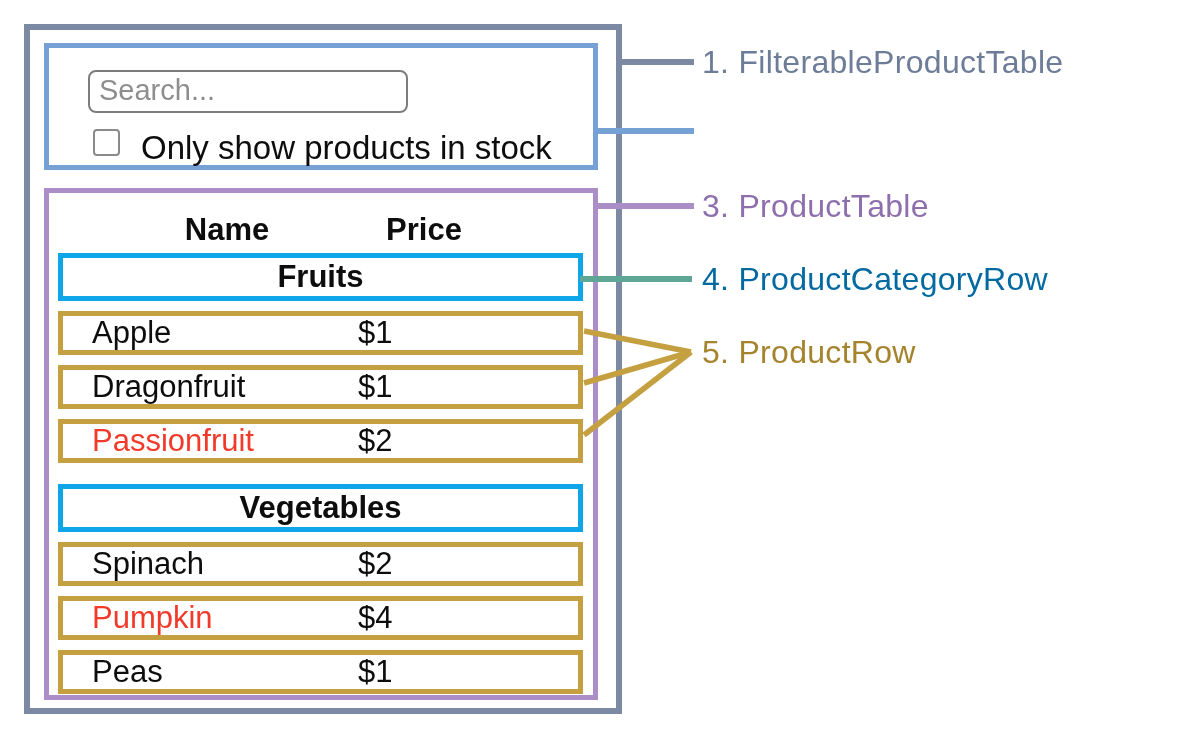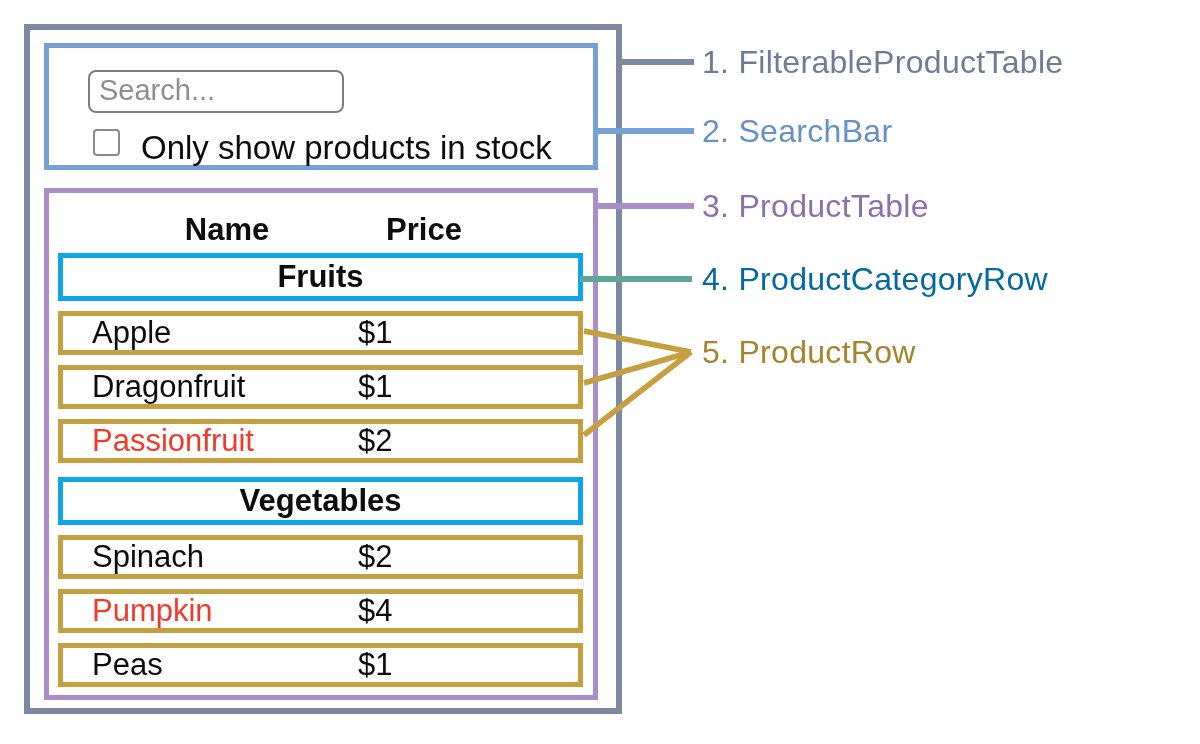--- a/index.html
+++ b/index.html
@@ -6,21 +6,21 @@
   .canvas {
     position:relative; width:1200px; height:744px; background:#ffffff;
     font-family:"Liberation Sans","DejaVu Sans",sans-serif; overflow:hidden;
   }
   .box { position:absolute; box-sizing:border-box; background:#ffffff; }
 
   .outer-box { left:24px; top:24px; width:598px; height:690px; border:6px solid #7c89a3; }
 
   .search-bar-box { left:44px; top:43px; width:554px; height:127px; border:5px solid #75a1d4; }
   .search-input {
-    position:absolute; left:39px; top:22px; width:256px; height:43px;
+    position:absolute; left:39px; top:22px; width:320px; height:43px;
     box-sizing:border-box; border:2px solid #7d7d7d; border-radius:8px;
     font-family:"Liberation Sans","DejaVu Sans",sans-serif; font-size:29px;
     color:#333333; padding:0 8px 2px 9px; outline:none; background:#ffffff;
   }
   .search-input::placeholder { color:#8e8e8e; opacity:1; }
   .checkbox-row { position:absolute; left:44px; top:81px; display:flex; align-items:flex-start; }
   .checkbox {
     width:27px; height:27px; box-sizing:border-box; border:2px solid #8a8a8a;
     border-radius:4px; background:#ffffff; flex:0 0 auto;
   }
@@ -34,21 +34,21 @@
   }
   .col-header.name { left:178px; }
   .col-header.price { left:375px; }
 
   .rows { position:absolute; left:9px; top:60px; width:525px; }
   .category-row {
     height:48px; box-sizing:border-box; border:5px solid #0ea5e9; background:#ffffff;
     display:flex; align-items:center; justify-content:center;
     font-size:31px; font-weight:bold; color:#0d0d0d;
   }
-  .category-row:not(:first-child) { margin-top:14px; }
+  .category-row:not(:first-child) { margin-top:21px; }
   .product-row {
     height:44px; box-sizing:border-box; border:5px solid #c5a041; background:#ffffff;
     position:relative; margin-top:10px; font-size:31px; color:#0d0d0d;
   }
   .product-row .cell { position:absolute; top:50%; transform:translateY(-50%); white-space:nowrap; }
   .product-row .cell.name { left:29px; }
   .product-row .cell.price { left:295px; }
   .product-row .cell.red { color:#f23a2b; }
 
   .connectors { position:absolute; left:0; top:0; width:1200px; height:744px; pointer-events:none; z-index:5; }
@@ -117,18 +117,17 @@
     <line x1="620" y1="62" x2="694" y2="62" stroke="#7c89a3" stroke-width="6"></line>
     <line x1="596" y1="131" x2="694" y2="131" stroke="#75a1d4" stroke-width="6"></line>
     <line x1="596" y1="206" x2="694" y2="206" stroke="#ab8ec7" stroke-width="6"></line>
     <line x1="580" y1="279" x2="692" y2="279" stroke="#5ea796" stroke-width="6"></line>
     <line x1="584" y1="331" x2="691" y2="352" stroke="#c5a041" stroke-width="5.5"></line>
     <line x1="584" y1="383" x2="691" y2="352" stroke="#c5a041" stroke-width="5.5"></line>
     <line x1="584" y1="435" x2="691" y2="352" stroke="#c5a041" stroke-width="5.5"></line>
   </svg>
 
   <div class="anno-label anno-1" style="color: rgb(109, 124, 151);">1. FilterableProductTable</div>
-  <div class="anno-label anno-2" style="color: rgb(102, 145, 195);">2. SearchBar</div>
   <div class="anno-label anno-3" style="color: rgb(142, 111, 174);">3. ProductTable</div>
   <div class="anno-label anno-4" style="color: #0369a1;">4. ProductCategoryRow</div>
   <div class="anno-label anno-5" style="color: rgb(166, 131, 45);">5. ProductRow</div>
 
 </div>
 
 </body></html>

